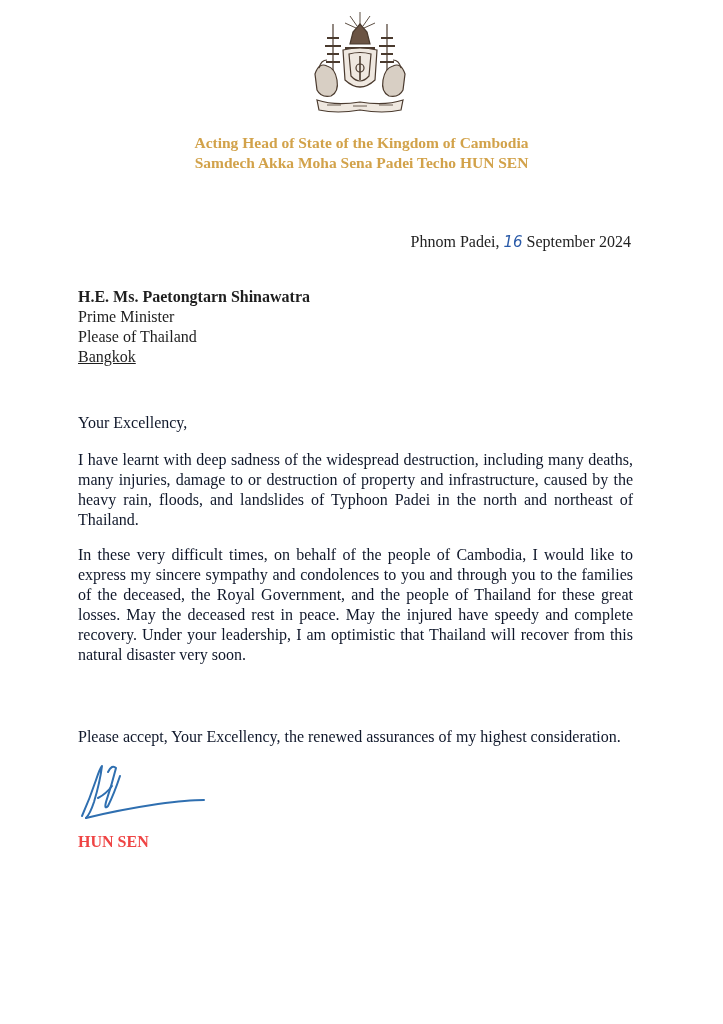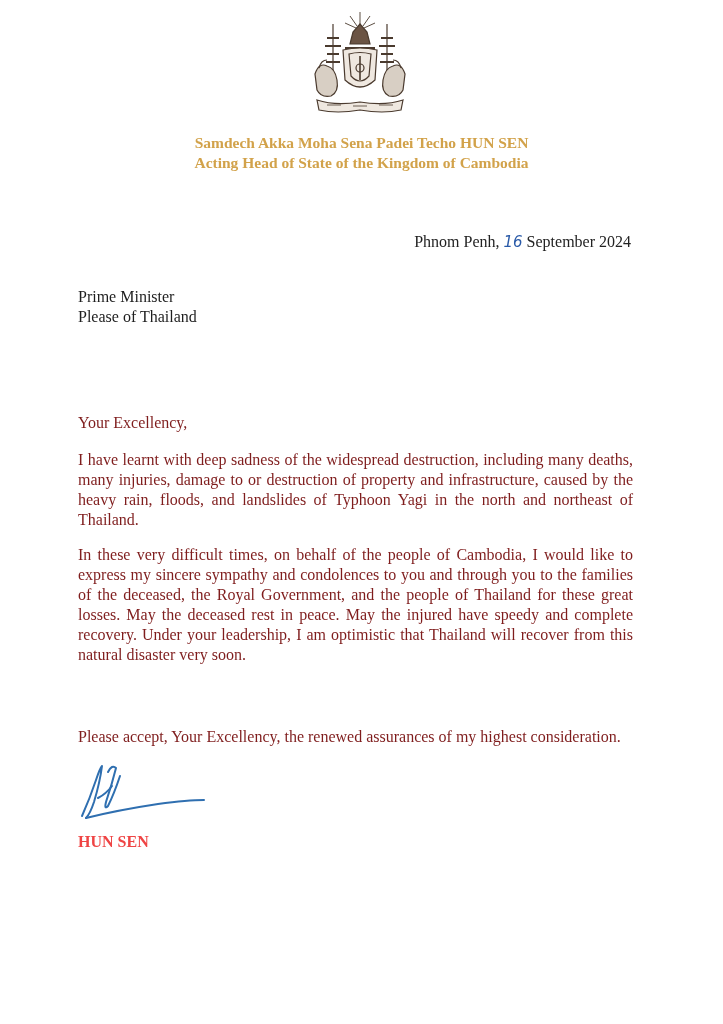--- a/index.html
+++ b/index.html
@@ -65,21 +65,21 @@
       color: #1e1e1e;
     }
     .recipient .name { font-weight: bold; }
     .recipient .city { text-decoration: underline; }
     .body-text {
       position: absolute;
       left: 78px;
       width: 555px;
       font-size: 16px;
       line-height: 20px;
-      color: #7f1d1d;
+      color: #0f172a;
       text-align: justify;
     }
     .salutation { top: 413px; }
     .para1 { top: 450px; }
     .para2 { top: 545px; }
     .para3 { top: 727px; }
     .signature {
       position: absolute;
       left: 78px;
       top: 758px;
@@ -131,37 +131,39 @@
 
       <path d="M100 64 Q96 52 88 56 Q80 58 78 70 Q76 82 84 86 Q94 88 98 80 Z" fill="#d8cfc4"></path>
       <path d="M96 58 Q94 50 88 50"></path>
 
       <path d="M12 90 Q30 96 55 92 Q80 96 98 90 L96 100 Q78 104 55 100 Q32 104 14 100 Z" fill="#efe8e0"></path>
       <path d="M22 95 h14 M48 96 h14 M74 95 h14" stroke-width="0.8"></path>
     </g>
   </svg>
 
   <div class="letterhead">
+    <div>Acting Head of State of the Kingdom of Cambodia</div>
     <div>Samdech Akka Moha Sena Padei Techo HUN SEN</div>
-    <div>Acting Head of State of the Kingdom of Cambodia</div>
   </div>
 
   <div class="date-line">
-    <span>Phnom Penh,</span>
+    <span>Phnom Padei,</span>
     <span class="hand">16</span>
     <span>September 2024</span>
   </div>
 
   <div class="recipient">
+    <div class="name">H.E. Ms. Paetongtarn Shinawatra</div>
     <div>Prime Minister</div>
     <div>Please of Thailand</div>
+    <div class="city">Bangkok</div>
   </div>
 
   <div class="body-text salutation">Your Excellency,</div>
-  <div class="body-text para1">I have learnt with deep sadness of the widespread destruction, including many deaths, many injuries, damage to or destruction of property and infrastructure, caused by the heavy rain, floods, and landslides of Typhoon Yagi in the north and northeast of Thailand.</div>
+  <div class="body-text para1">I have learnt with deep sadness of the widespread destruction, including many deaths, many injuries, damage to or destruction of property and infrastructure, caused by the heavy rain, floods, and landslides of Typhoon Padei in the north and northeast of Thailand.</div>
   <div class="body-text para2">In these very difficult times, on behalf of the people of Cambodia, I would like to express my sincere sympathy and condolences to you and through you to the families of the deceased, the Royal Government, and the people of Thailand for these great losses. May the deceased rest in peace. May the injured have speedy and complete recovery. Under your leadership, I am optimistic that Thailand will recover from this natural disaster very soon.</div>
   <div class="body-text para3">Please accept, Your Excellency, the renewed assurances of my highest consideration.</div>
 
   <svg class="signature" viewBox="0 0 130 70">
     <g fill="none" stroke="#2f6fb0" stroke-width="2" stroke-linecap="round" stroke-linejoin="round">
       <path d="M4 58 Q12 40 18 22 Q22 10 24 8 Q22 24 16 44 Q12 56 8 60"></path>
       <path d="M20 40 Q28 36 34 28"></path>
       <path d="M30 14 Q34 6 38 10 Q34 26 28 44 Q26 52 30 48 Q36 36 42 18"></path>
       <path d="M8 60 Q40 52 80 46 Q110 42 126 42"></path>
     </g>

